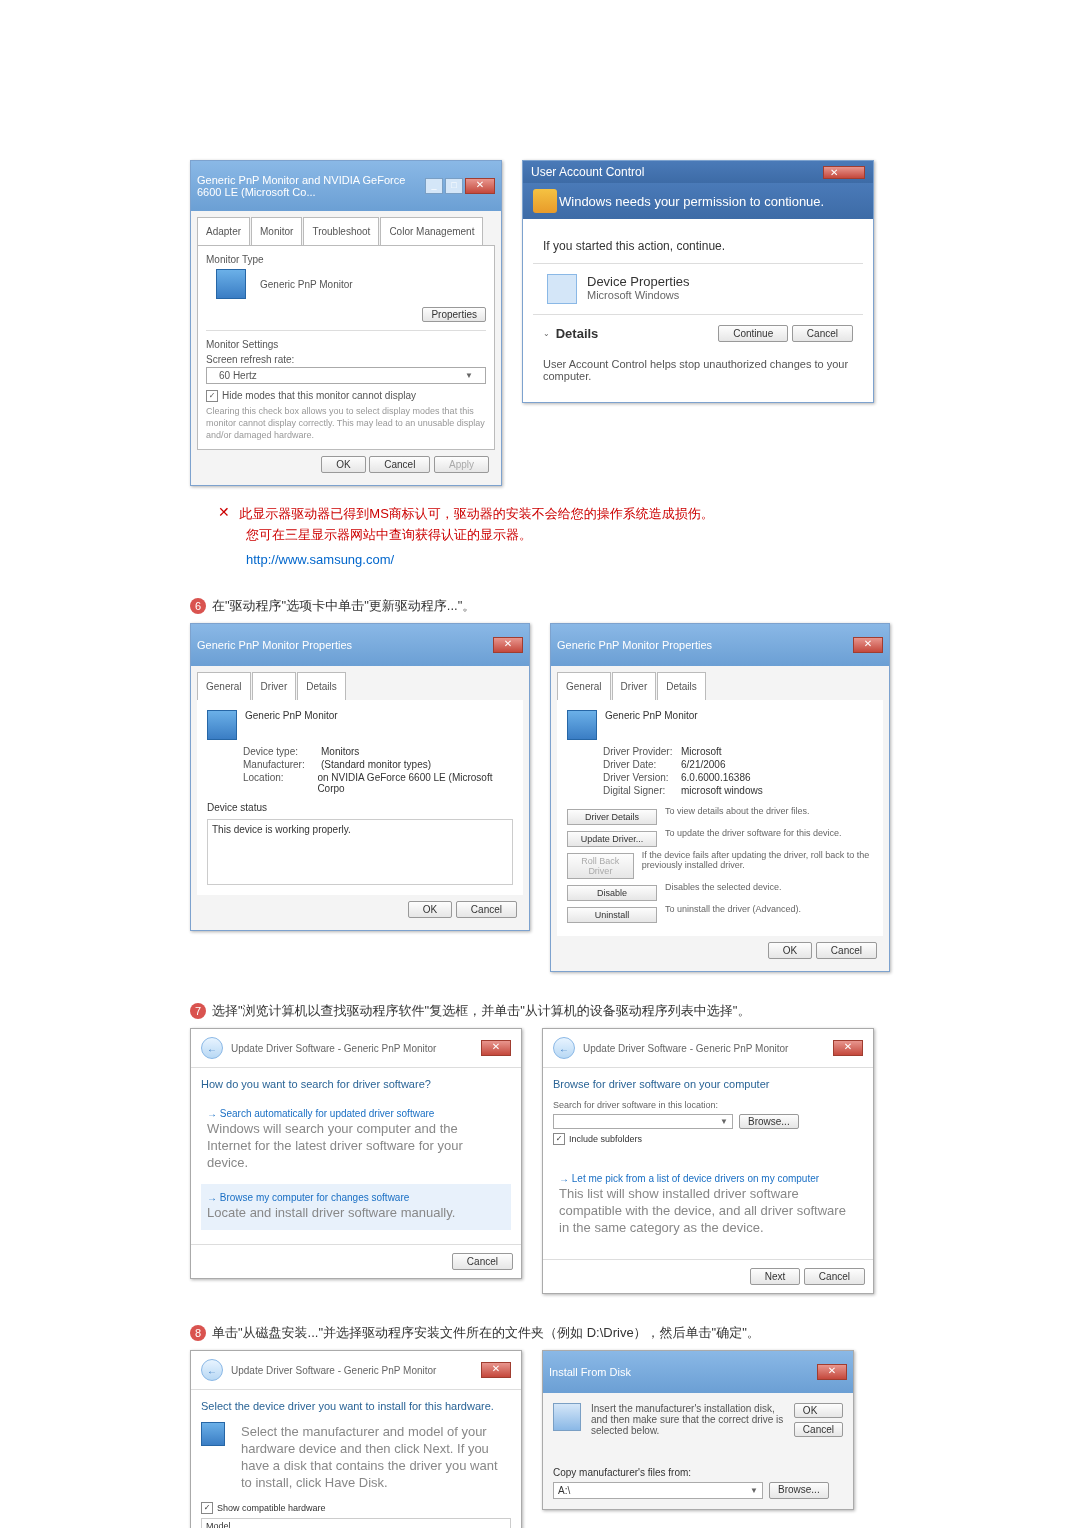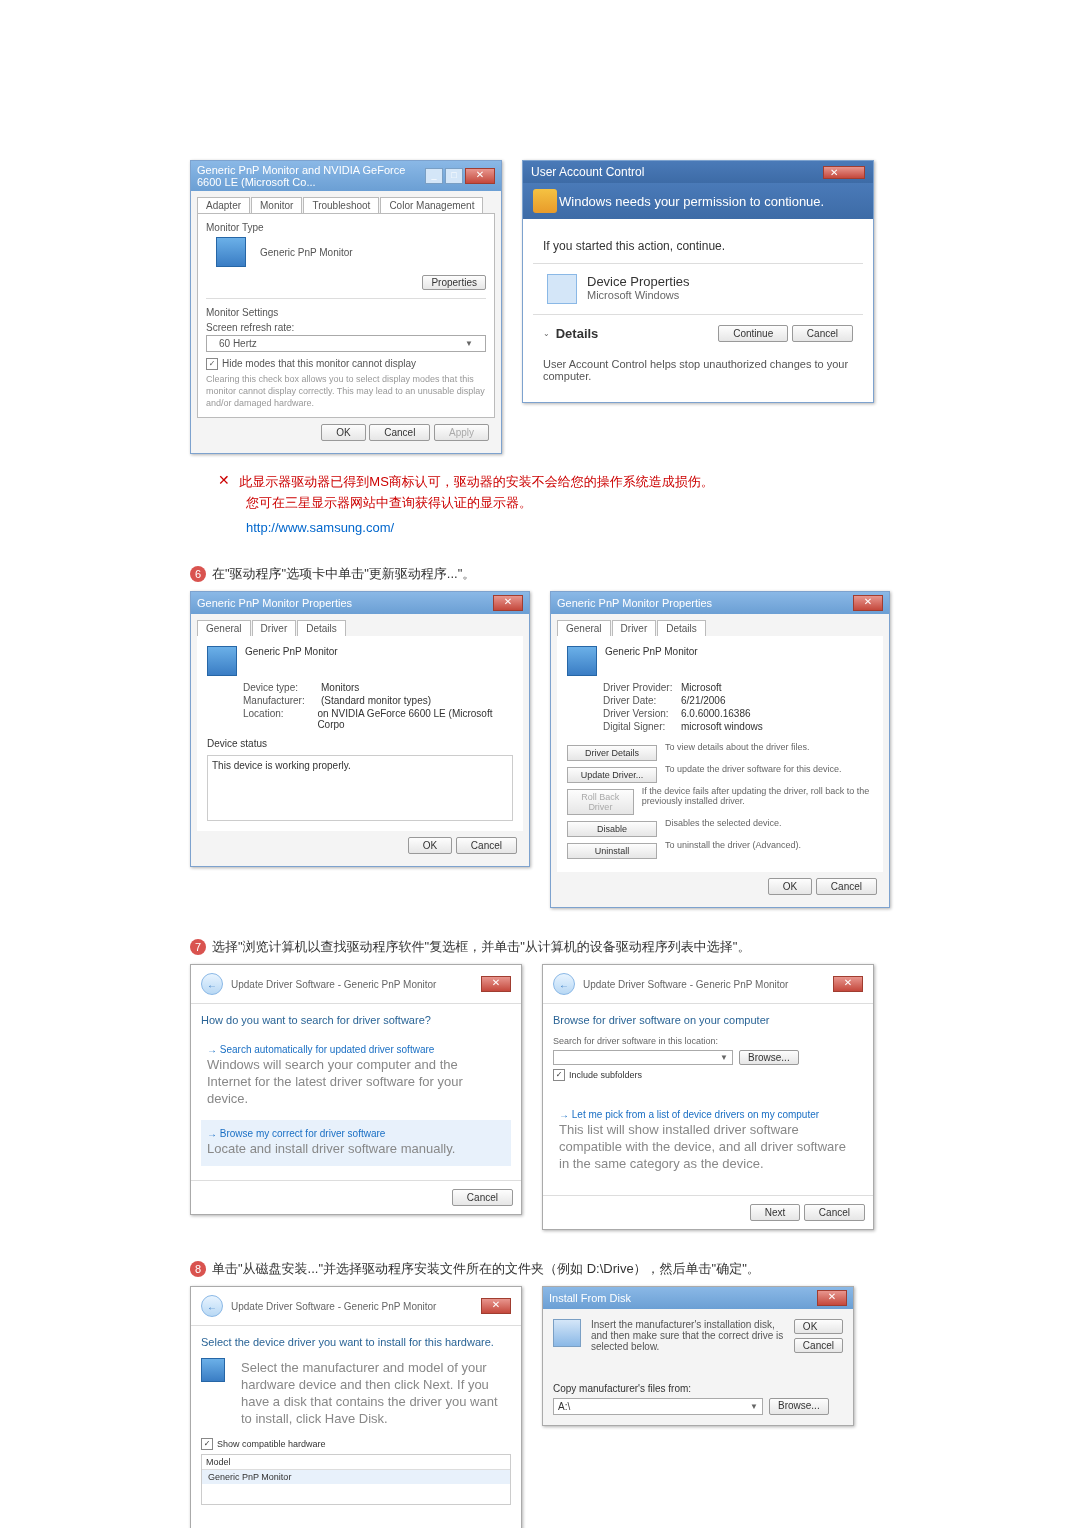--- a/index.html
+++ b/index.html
@@ -1,25 +1,25 @@
 <!DOCTYPE html>
 <html><head>
 <meta charset="utf-8">
 <style>
 body{margin:0;font-family:"Microsoft YaHei","SimSun",Arial,sans-serif;font-size:13px;color:#333;background:#fff;width:1080px}
 .page{padding:160px 190px 80px 190px}
 .windows-dialog{border:1px solid #7da2ce;background:linear-gradient(#f6f9fd,#e8f1fb);display:inline-block;vertical-align:top;box-shadow:1px 1px 3px rgba(0,0,0,0.3)}
-.titlebar{background:linear-gradient(#8ab8e6,#6b9fd4);color:#fff;font-size:11px;padding:3px 6px;display:flex;justify-content:space-between;align-items:center}
+.titlebar{background:linear-gradient(#8ab8e6,#6b9fd4);color:#fff;font-size:11px;padding:13px 6px;display:flex;justify-content:space-between;align-items:center}
 .titlebar-uac{background:linear-gradient(#4a7ab8,#3d6ba6);color:#fff;font-size:12px;padding:4px 8px;display:flex;justify-content:space-between;align-items:center}
 .win-btns{display:flex;gap:2px}
 .win-btn{display:inline-block;width:16px;height:14px;background:#d4e6f8;border:1px solid #7a9fc4;font-size:9px;text-align:center;line-height:12px}
 .close-btn{background:linear-gradient(#e8968e,#c4483c);color:#fff;border:1px solid #a03d30;width:28px;font-size:10px}
 .dlg-body{background:#f4f4f4;padding:6px}
 .tabs{display:flex;gap:1px;font-size:10px}
-.tab{background:#fff;border:1px solid #bbb;border-bottom:none;padding:2px 8px;color:#555}
+.tab{background:#fff;border:1px solid #bbb;border-bottom:none;padding:8px 8px;color:#555}
 .tab.active{font-weight:normal;background:#fff}
 .card{background:#fff;border:1px solid #bbb;padding:8px;font-size:10px;color:#555}
 .field-label{color:#555;font-size:10px}
 .dropdown{border:1px solid #aaa;background:#fff;padding:2px 12px;font-size:10px;display:flex;justify-content:space-between;align-items:center;margin-top:2px}
 .chev{font-size:8px;color:#666}
 .btn{display:inline-block;border:1px solid #999;background:linear-gradient(#fdfdfd,#e6e6e6);padding:2px 14px;font-size:10px;color:#333;border-radius:2px}
 .btn.small{padding:1px 8px;font-size:10px}
 .row2{display:flex;gap:20px;align-items:flex-start}
 .uac-content{background:#fff;padding:10px}
 .uac-head{display:flex;gap:2px;align-items:center;padding:6px 10px;background:linear-gradient(#4a7ab8,#3d6ba6);color:#fff;font-size:13px}
@@ -266,21 +266,21 @@
             <span class="crumb">Update Driver Software - Generic PnP Monitor</span>
             <span style="margin-left:auto" class="close-btn win-btn">✕</span>
           </div>
       <div class="wiz-body">
         <div class="wiz-q">How do you want to search for driver software?</div>
         <div class="option-box">
           <div class="opt-title">→ <span>Search automatically for updated driver software</span></div>
           <div class="opt-desc">Windows will search your computer and the Internet for the latest driver software for your device.</div>
         </div>
         <div class="option-box hover">
-          <div class="opt-title">→ <span>Browse my correct for driver software</span></div>
+          <div class="opt-title">→ <span>Browse my computer for changes software</span></div>
           <div class="opt-desc">Locate and install driver software manually.</div>
         </div>
       </div>
       <div class="wiz-foot"><span class="btn">Cancel</span></div>
     </div>
 
     <div class="wiz-dlg">
       <div class="wiz-head">
             <span class="wiz-back">←</span>
             <span class="crumb">Update Driver Software - Generic PnP Monitor</span>

